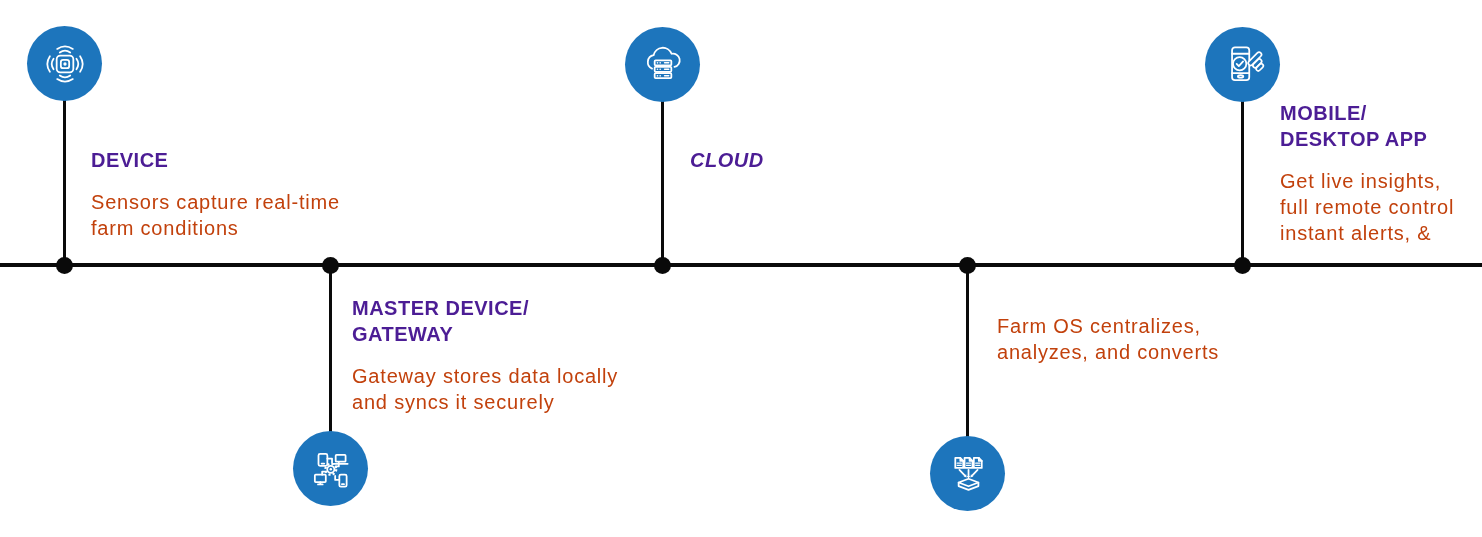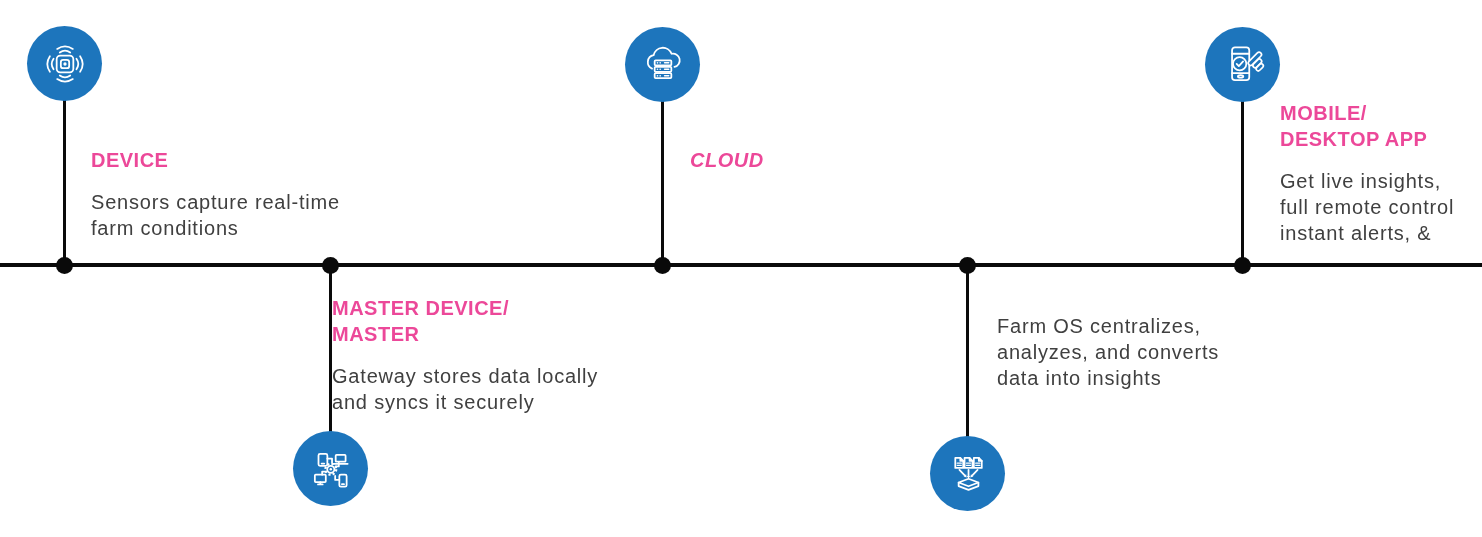--- a/index.html
+++ b/index.html
@@ -33,29 +33,29 @@
     width:75px; height:75px;
     border-radius:50%;
     background:#1d75bc;
     display:flex; align-items:center; justify-content:center;
   }
   .icon-circle svg { width:50px; height:50px; display:block; }
   .icon-stroke { fill:none; stroke:#ffffff; stroke-width:1.7; stroke-linecap:round; stroke-linejoin:round; }
   .icon-fill { fill:#ffffff; stroke:none; }
   .node-text { position:absolute; }
   .node-title {
-    color:#ec4899;
+    color:#4c1d95;
     font-size:20px; font-weight:bold;
     letter-spacing:0.5px;
     line-height:26px;
   }
   .node-title span { display:block; }
   .node-desc {
     margin-top:16px;
-    color:#404040;
+    color:#c2410c;
     font-size:20px;
     letter-spacing:0.8px;
     line-height:26px;
   }
   .node-desc span { display:block; }
 </style>
 </head>
 <body>
 
 <div class="stage">
@@ -113,24 +113,24 @@
         <path d="M31.5,18 v3.5 h-3"></path>
         <path d="M15.5,29.5 v-3 h3.5"></path>
         <path d="M32,34.5 h-4 v-4"></path>
       </g>
 
       <circle cx="23.8" cy="24.3" r="5.2" fill="none" stroke="#ffffff" stroke-width="2.2" stroke-dasharray="2.05 2.04"></circle>
       <circle cx="23.8" cy="24.3" r="3.4" class="icon-stroke" stroke-width="1.5"></circle>
       <circle cx="23.8" cy="24.3" r="1.2" class="icon-fill"></circle>
     </svg>
   </div>
-  <div class="node-text" style="left:332px; top:295px;">
+  <div class="node-text" style="left:352px; top:295px;">
     <div class="node-title">
       <span>MASTER DEVICE/</span>
-      <span>MASTER</span>
+      <span>GATEWAY</span>
     </div>
     <div class="node-desc">
       <span>Gateway stores data locally</span>
       <span>and syncs it securely</span>
     </div>
   </div>
 
   <div class="connector" style="left:661px; top:99px; height:166px;"></div>
   <div class="dot" style="left:654px;"></div>
   <div class="icon-circle" style="left:625px; top:27px;">
@@ -185,21 +185,20 @@
         <polygon points="-1.6,0 1.6,0 0,2.6" transform="translate(24.5,25.9)"></polygon>
         <polygon points="-1.6,0 1.6,0 0,2.6" transform="translate(21,25.4) rotate(-43)"></polygon>
         <polygon points="-1.6,0 1.6,0 0,2.6" transform="translate(28,25.4) rotate(43)"></polygon>
       </g>
     </svg>
   </div>
   <div class="node-text" style="left:997px; top:297px;">
     <div class="node-desc">
       <span>Farm OS centralizes,</span>
       <span>analyzes, and converts</span>
-      <span>data into insights</span>
     </div>
   </div>
 
   <div class="connector" style="left:1241px; top:100px; height:165px;"></div>
   <div class="dot" style="left:1234px;"></div>
   <div class="icon-circle" style="left:1205px; top:27px;">
     <svg viewBox="0 0 48 48">
       <g class="icon-stroke">
         <rect x="13.5" y="7" width="16.5" height="31.5" rx="2.8"></rect>
         <path d="M13.6,13.2 h16.3"></path>

